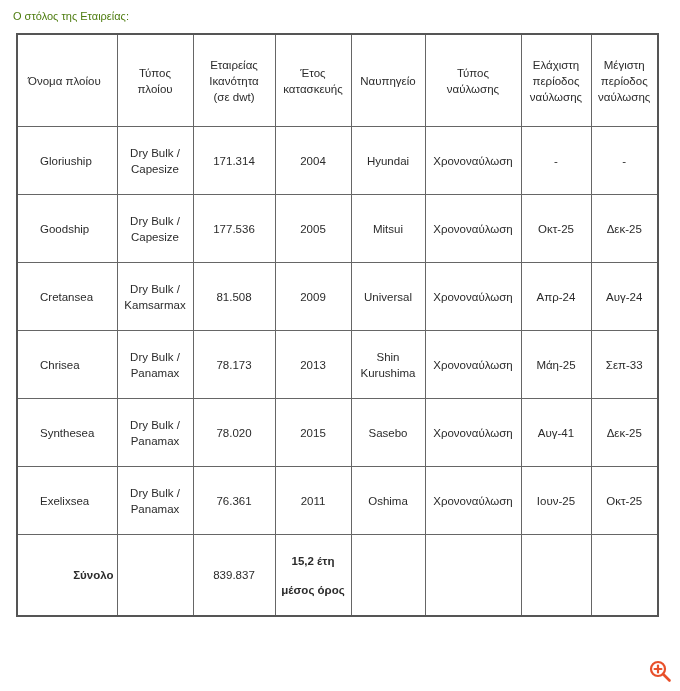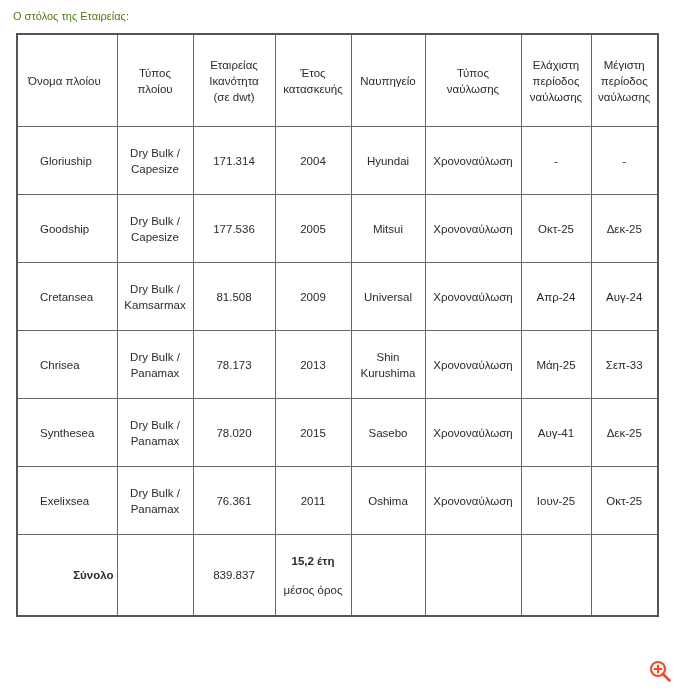--- a/index.html
+++ b/index.html
@@ -91,21 +91,21 @@
     font-weight: bold;
   }
 
   td.total-age .age-main {
     display: block;
     font-weight: bold;
     margin-bottom: 13px;
   }
   td.total-age .age-sub {
     display: block;
-    font-weight: normal;
+    font-weight: bold;
   }
 
   .hdr-line { display: block; }
 
   #zoom-badge {
     position: absolute;
     left: 648px;
     top: 659px;
     width: 24px;
     height: 24px;

